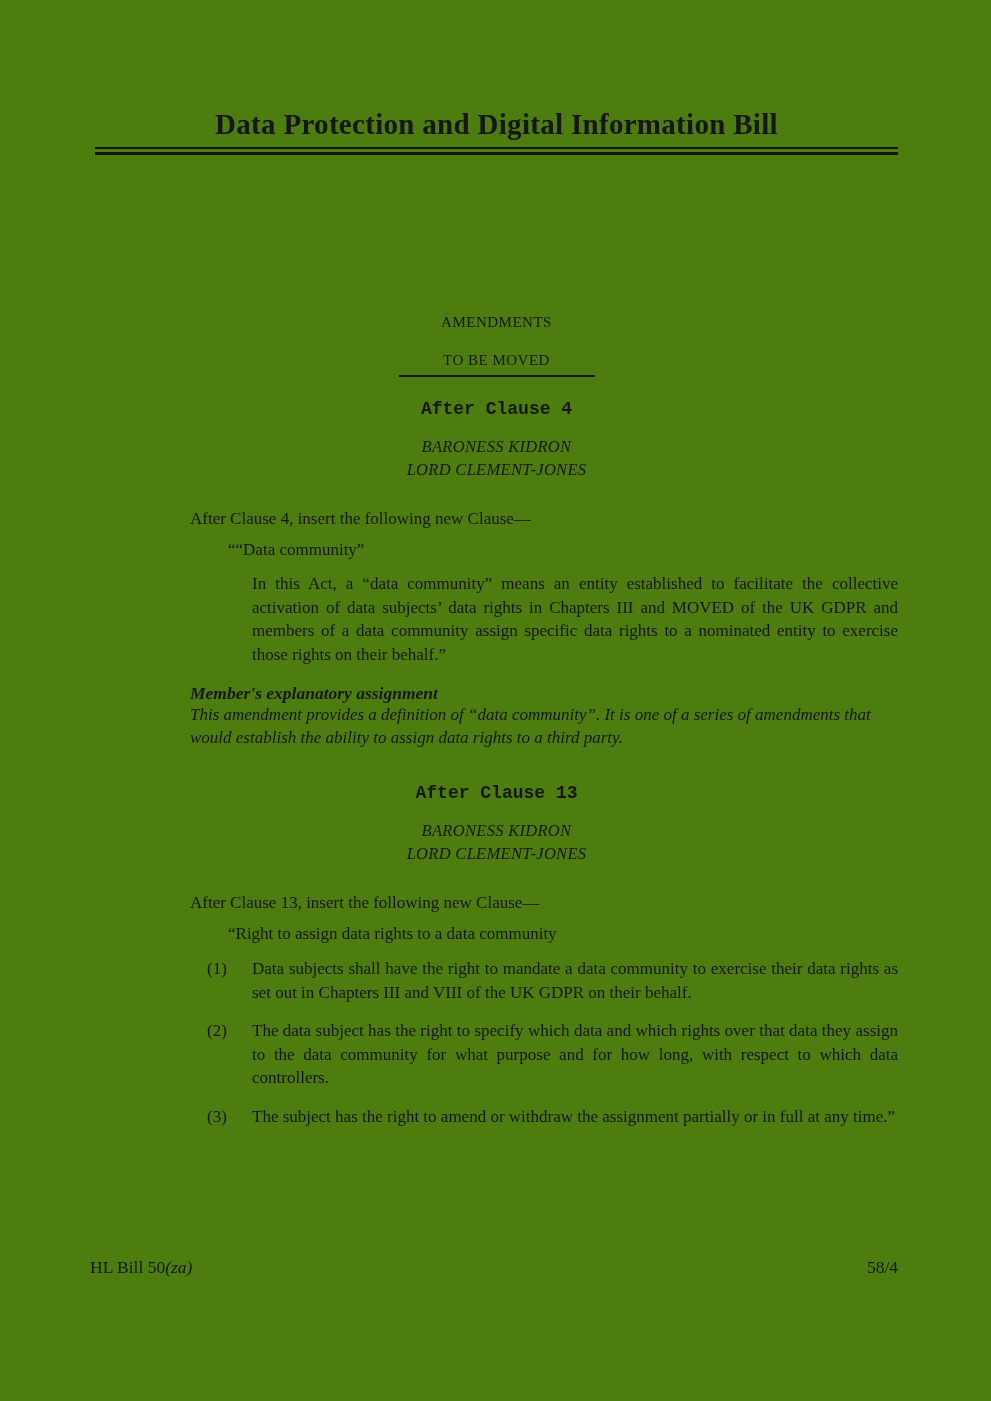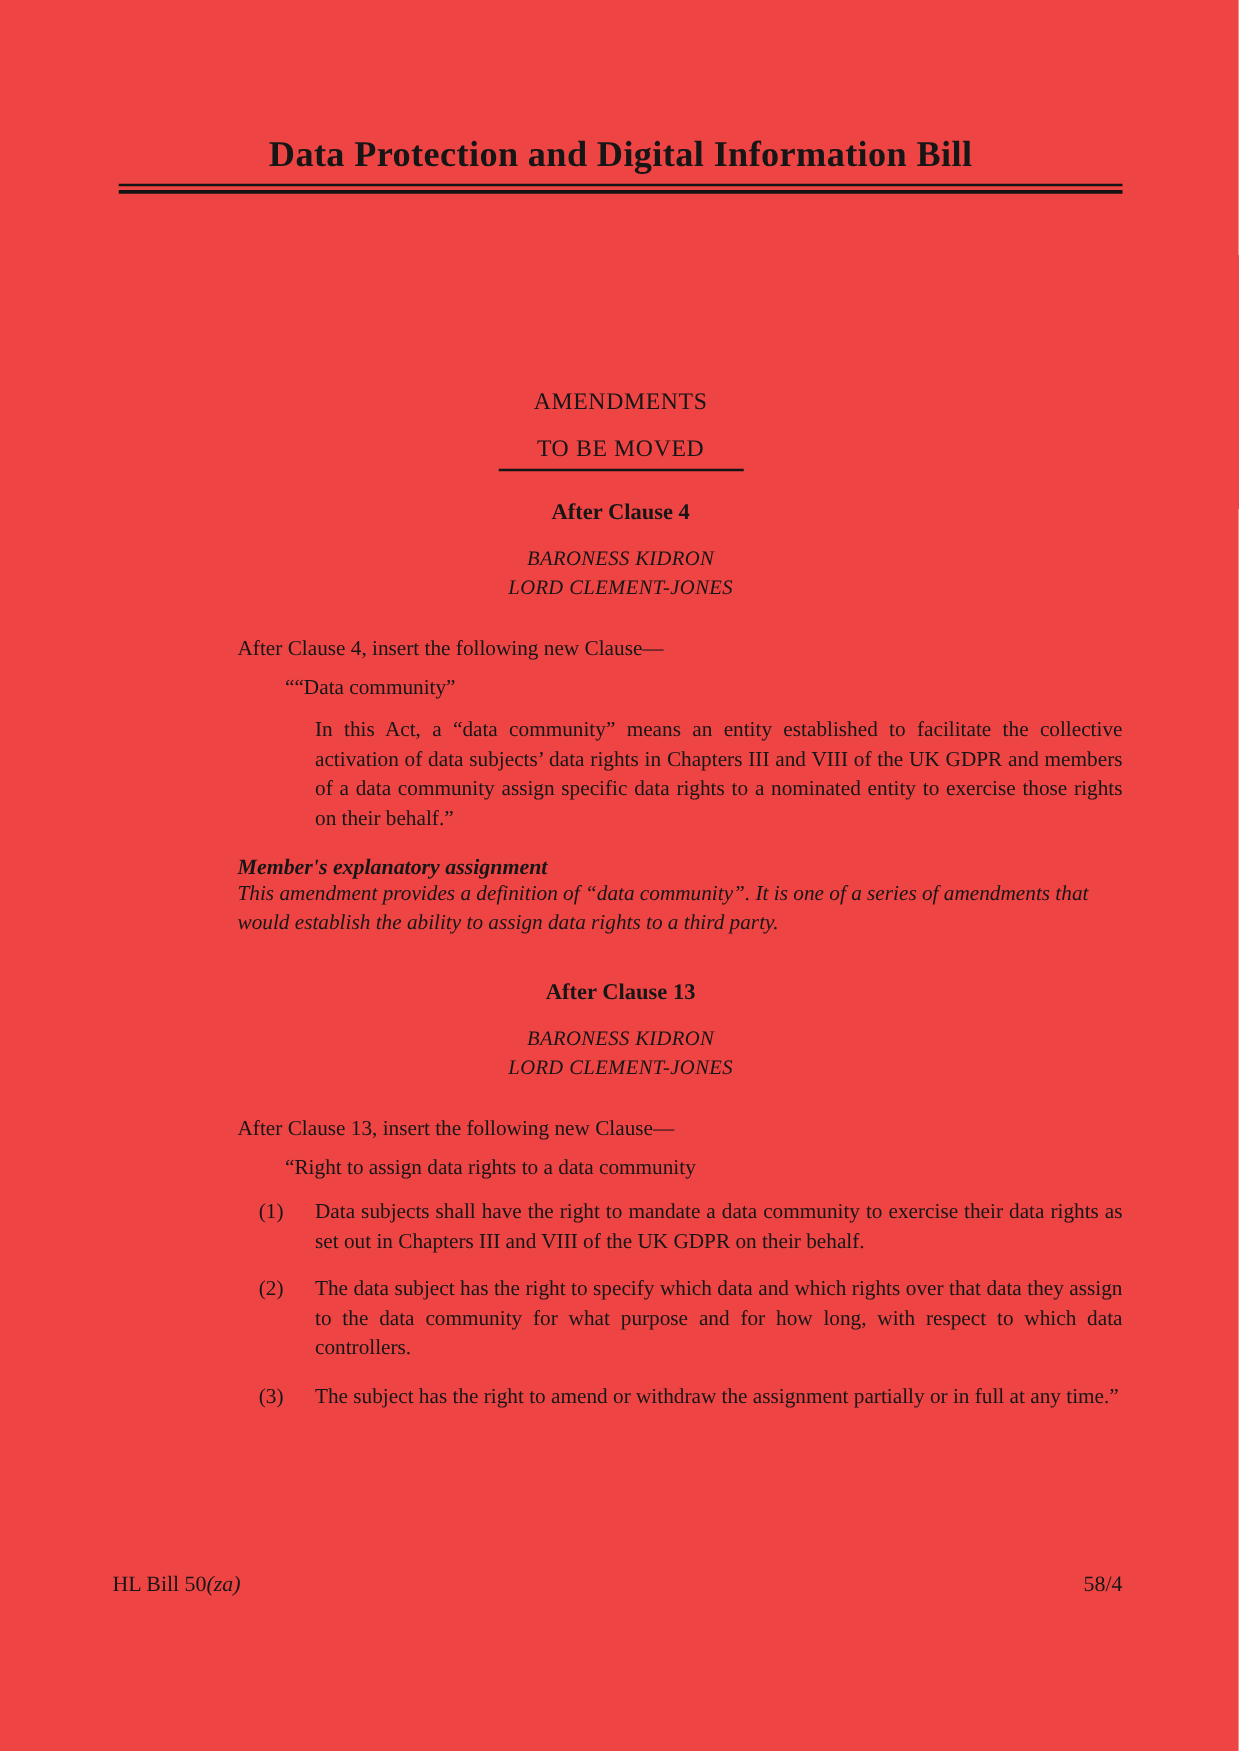--- a/index.html
+++ b/index.html
@@ -4,21 +4,21 @@
 <style>
   html, body {
     margin: 0;
     padding: 0;
     background: #ffffff;
   }
   .page {
     position: relative;
     width: 991px;
     height: 1401px;
-    background: #ef4444;
+    background: #4d7c0f;
     font-family: "Liberation Serif", serif;
     color: #161616;
     box-sizing: border-box;
     overflow: hidden;
   }
   .content {
     padding: 0 93px 0 95px; 
   }
   .doc-title {
     margin-top: 106px;
@@ -32,37 +32,38 @@
     margin-top: 5px;
     height: 3px;
     border-top: 2px solid #141414;
     border-bottom: 3px solid #141414;
   }
   .preamble {
     margin-top: 155px;
     text-align: center;
   }
   .pre-line {
-    font-size: 19px;
+    font-size: 15px;
     line-height: 24px;
     letter-spacing: 0.5px;
   }
   .pre-line + .pre-line { margin-top: 14px; }
   .pre-rule {
     width: 196px;
     height: 0;
     border-bottom: 2px solid #161616;
     margin: 3px auto 0 auto;
   }
   .clause-heading {
     margin: 20px 0 0 0;
     font-size: 18px;
     line-height: 24px;
     font-weight: bold;
     text-align: center;
+    font-family: Liberation Mono, monospace;
   }
   .clause-heading.second { margin-top: 32px; }
   .sponsors {
     margin-top: 15px;
     text-align: center;
     font-style: italic;
   }
   .sponsor {
     font-size: 16.5px;
     line-height: 22.5px;
@@ -150,21 +151,21 @@
     </div>
 
     <section>
       <h2 class="clause-heading">After Clause 4</h2>
       <div class="sponsors">
         <div class="sponsor">BARONESS KIDRON</div>
         <div class="sponsor">LORD CLEMENT-JONES</div>
       </div>
       <p class="instruction">After Clause 4, insert the following new Clause—</p>
       <p class="new-clause-title">““Data community”</p>
-      <p class="clause-body">In this Act, a “data community” means an entity established to facilitate the collective activation of data subjects’ data rights in Chapters III and VIII of the UK GDPR and members of a data community assign specific data rights to a nominated entity to exercise those rights on their behalf.”</p>
+      <p class="clause-body">In this Act, a “data community” means an entity established to facilitate the collective activation of data subjects’ data rights in Chapters III and MOVED of the UK GDPR and members of a data community assign specific data rights to a nominated entity to exercise those rights on their behalf.”</p>
       <div class="explanatory">
         <div class="expl-label">Member's explanatory assignment</div>
         <div class="expl-text">This amendment provides a definition of “data community”. It is one of a series of amendments that would establish the ability to assign data rights to a third party.</div>
       </div>
     </section>
 
     <section>
       <h2 class="clause-heading second">After Clause 13</h2>
       <div class="sponsors">
         <div class="sponsor">BARONESS KIDRON</div>

